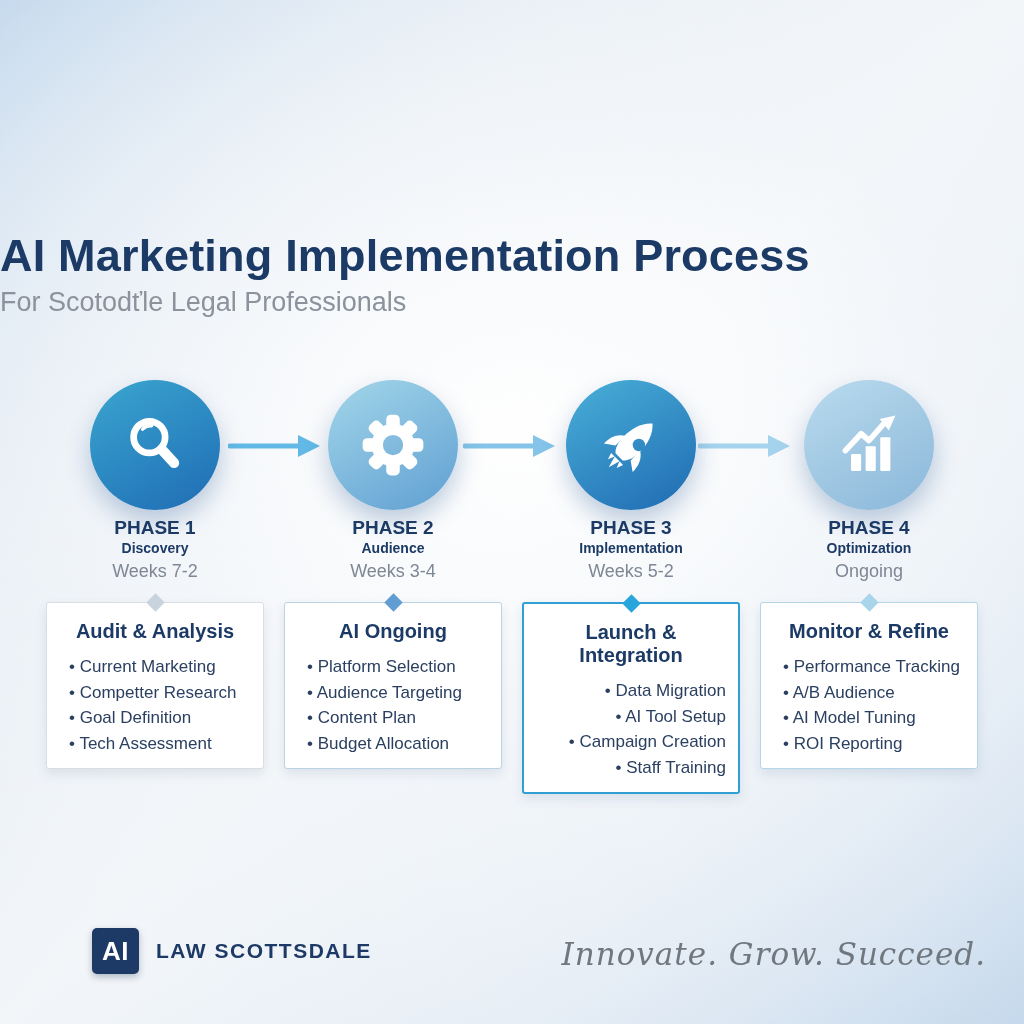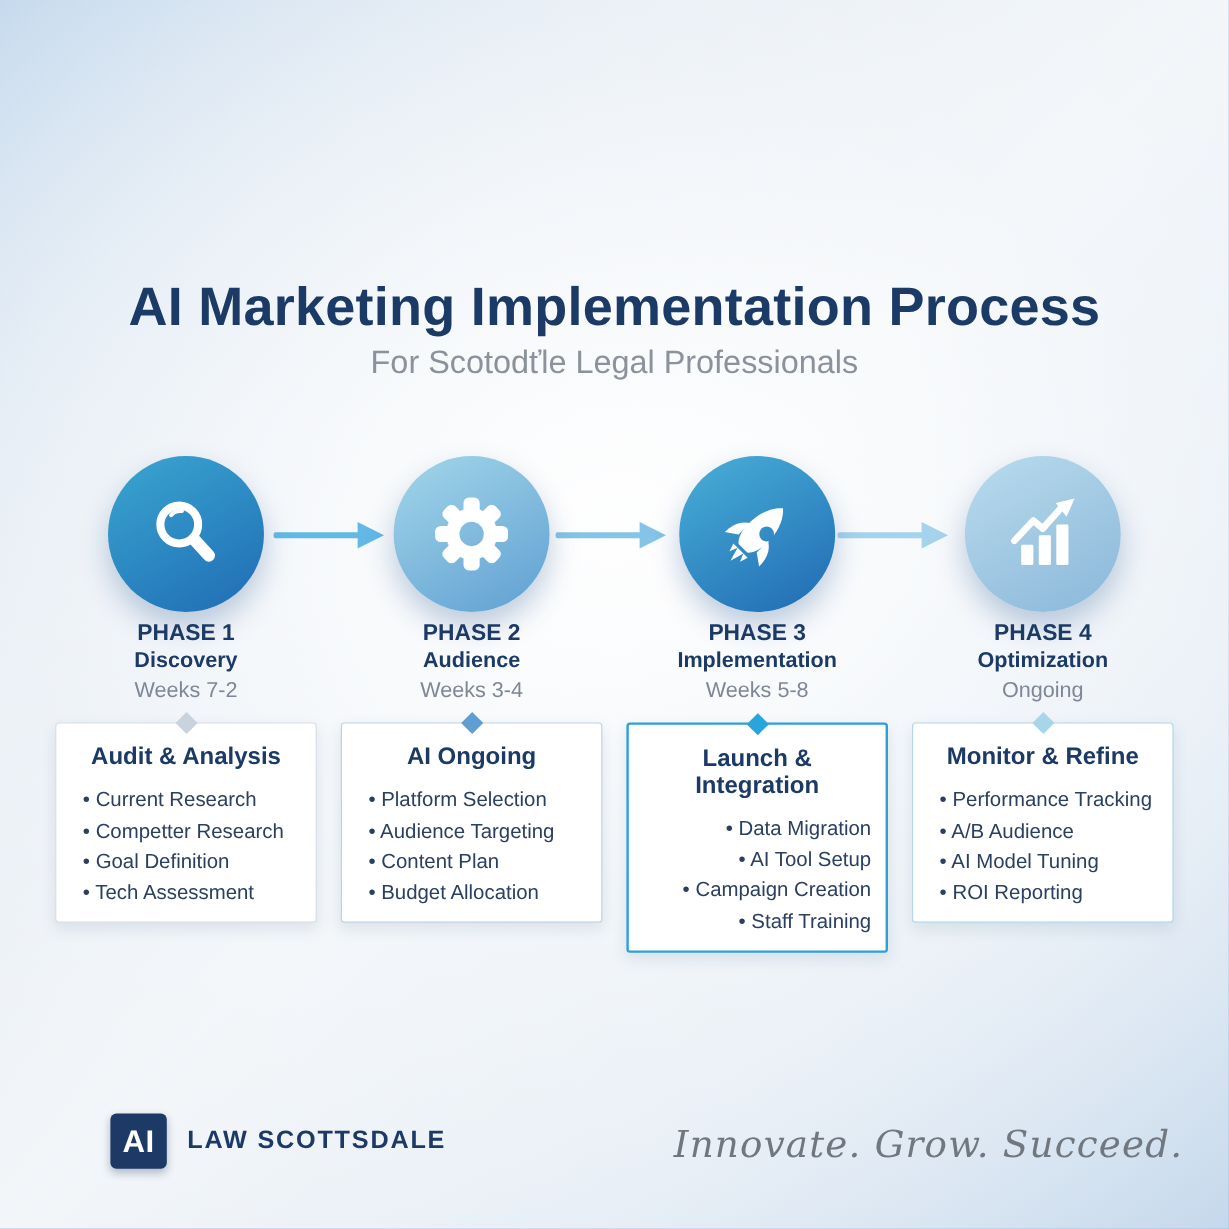--- a/index.html
+++ b/index.html
@@ -5,35 +5,35 @@
   * { margin:0; padding:0; box-sizing:border-box; }
   body { font-family:"Liberation Sans", sans-serif; background:#9db8d2; }
   .canvas {
     position:relative; width:1024px; height:1024px; margin:0 auto; overflow:hidden;
     background:
       radial-gradient(120% 95% at 50% 42%, rgba(255,255,255,0.95) 0%, rgba(244,247,250,0.65) 38%, rgba(220,232,244,0.0) 72%),
       linear-gradient(135deg, #b9d2ea 0%, #e4ebf3 28%, #f3f6f9 50%, #e4ecf5 74%, #c6d9ec 100%);
   }
 
   
-  .header { position:absolute; top:230px; left:0; right:0; text-align:center; }
+  .header { position:absolute; top:230px; left:0; right:0; text-align:left; }
   .title { font-size:45px; font-weight:bold; color:#1c3a66; letter-spacing:0.2px; }
   .subtitle { font-size:27px; color:#8b929c; margin-top:5px; font-weight:normal; }
 
   
   .row { position:absolute; top:380px; left:0; right:0; display:flex; justify-content:space-between; padding:0 46px; }
   .phase-col { width:218px; display:flex; flex-direction:column; align-items:center; }
   .circle {
     width:130px; height:130px; border-radius:50%;
     display:flex; align-items:center; justify-content:center;
     box-shadow:0 12px 24px rgba(30,80,140,0.28);
   }
   .labels { height:86px; text-align:center; margin-top:6px; }
   .phase-kicker { font-size:19px; font-weight:bold; color:#1c3a66; line-height:1.25; }
-  .phase-name   { font-size:18px; font-weight:bold; color:#1c3a66; line-height:1.15; }
+  .phase-name   { font-size:14px; font-weight:bold; color:#1c3a66; line-height:1.15; }
   .phase-weeks  { font-size:18px; color:#7e8795; margin-top:5px; }
 
   
   .card {
     position:relative; width:218px; min-height:162px; background:#ffffff;
     border:1.5px solid #d9dee4; border-radius:3px;
     box-shadow:0 5px 12px rgba(50,80,120,0.12);
     padding:17px 12px 12px;
   }
   .card--highlight { border-width:2px; }
@@ -101,21 +101,21 @@
       </div>
       <div class="labels">
         <div class="phase-kicker">PHASE 1</div>
         <div class="phase-name">Discovery</div>
         <div class="phase-weeks">Weeks 7-2</div>
       </div>
       <div class="card" style="border-color: rgb(217, 222, 228);">
         <div class="diamond" style="background: rgb(201, 211, 221);"></div>
         <div class="card-title">Audit &amp; Analysis</div>
         <ul class="card-list">
-          <li>Current Research</li>
+          <li>Current Marketing</li>
           <li>Competter Research</li>
           <li>Goal Definition</li>
           <li>Tech Assessment</li>
         </ul>
       </div>
     </div>
 
     <div class="phase-col">
       <div class="circle" style="background: linear-gradient(150deg, rgb(163, 214, 233) 0%, rgb(95, 159, 210) 100%);">
         <svg width="72" height="72" viewBox="0 0 64 64">
@@ -166,21 +166,21 @@
             <path d="M41.5 30 C48 34 50 41 50 48 L41.5 42 Z"></path>
             <path d="M29 49.5 L32 60 L35 49.5 Z"></path>
             <path d="M24.5 49.5 L26.5 55.5 L29 49.5 Z"></path>
             <path d="M39.5 49.5 L37.5 55.5 L35 49.5 Z"></path>
           </g>
         </svg>
       </div>
       <div class="labels">
         <div class="phase-kicker">PHASE 3</div>
         <div class="phase-name">Implementation</div>
-        <div class="phase-weeks">Weeks 5-8</div>
+        <div class="phase-weeks">Weeks 5-2</div>
       </div>
       <div class="card card--highlight" style="border-color: rgb(47, 159, 212);">
         <div class="diamond" style="background: rgb(40, 165, 218);"></div>
         <div class="card-title">Launch &amp; Integration</div>
         <ul class="card-list card-list--center">
           <li>Data Migration</li>
           <li>AI Tool Setup</li>
           <li>Campaign Creation</li>
           <li>Staff Training</li>
         </ul>

